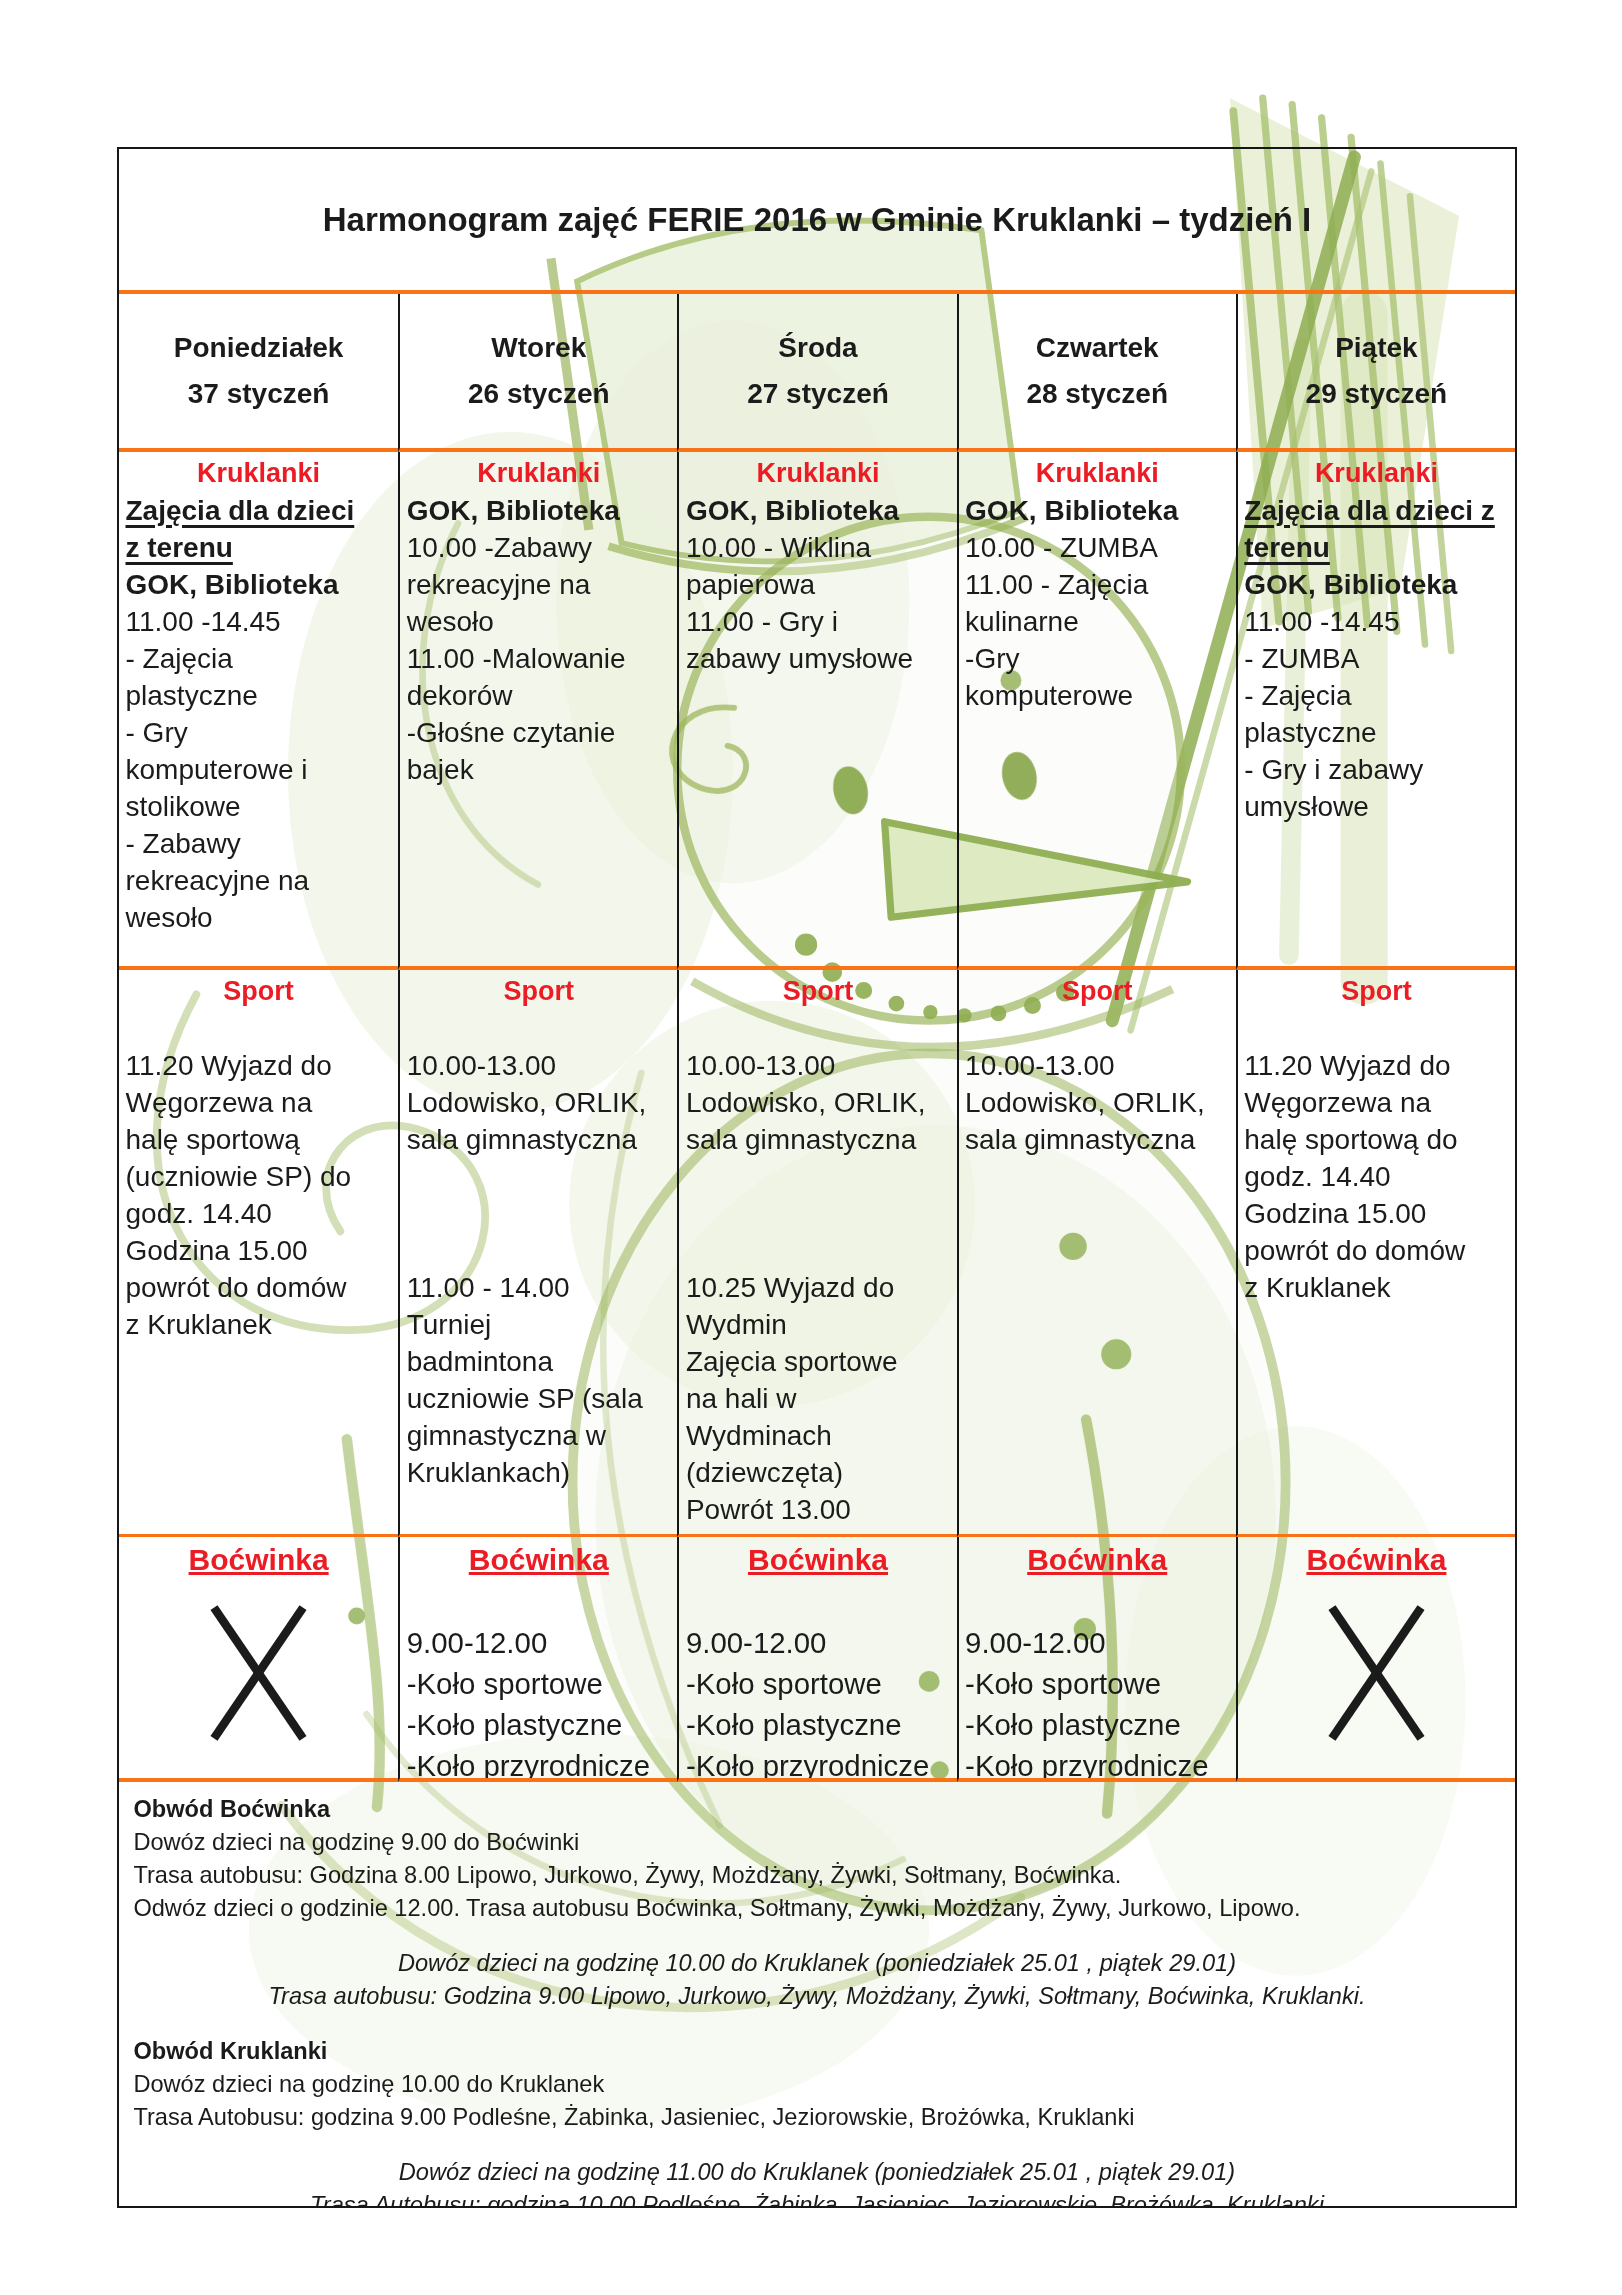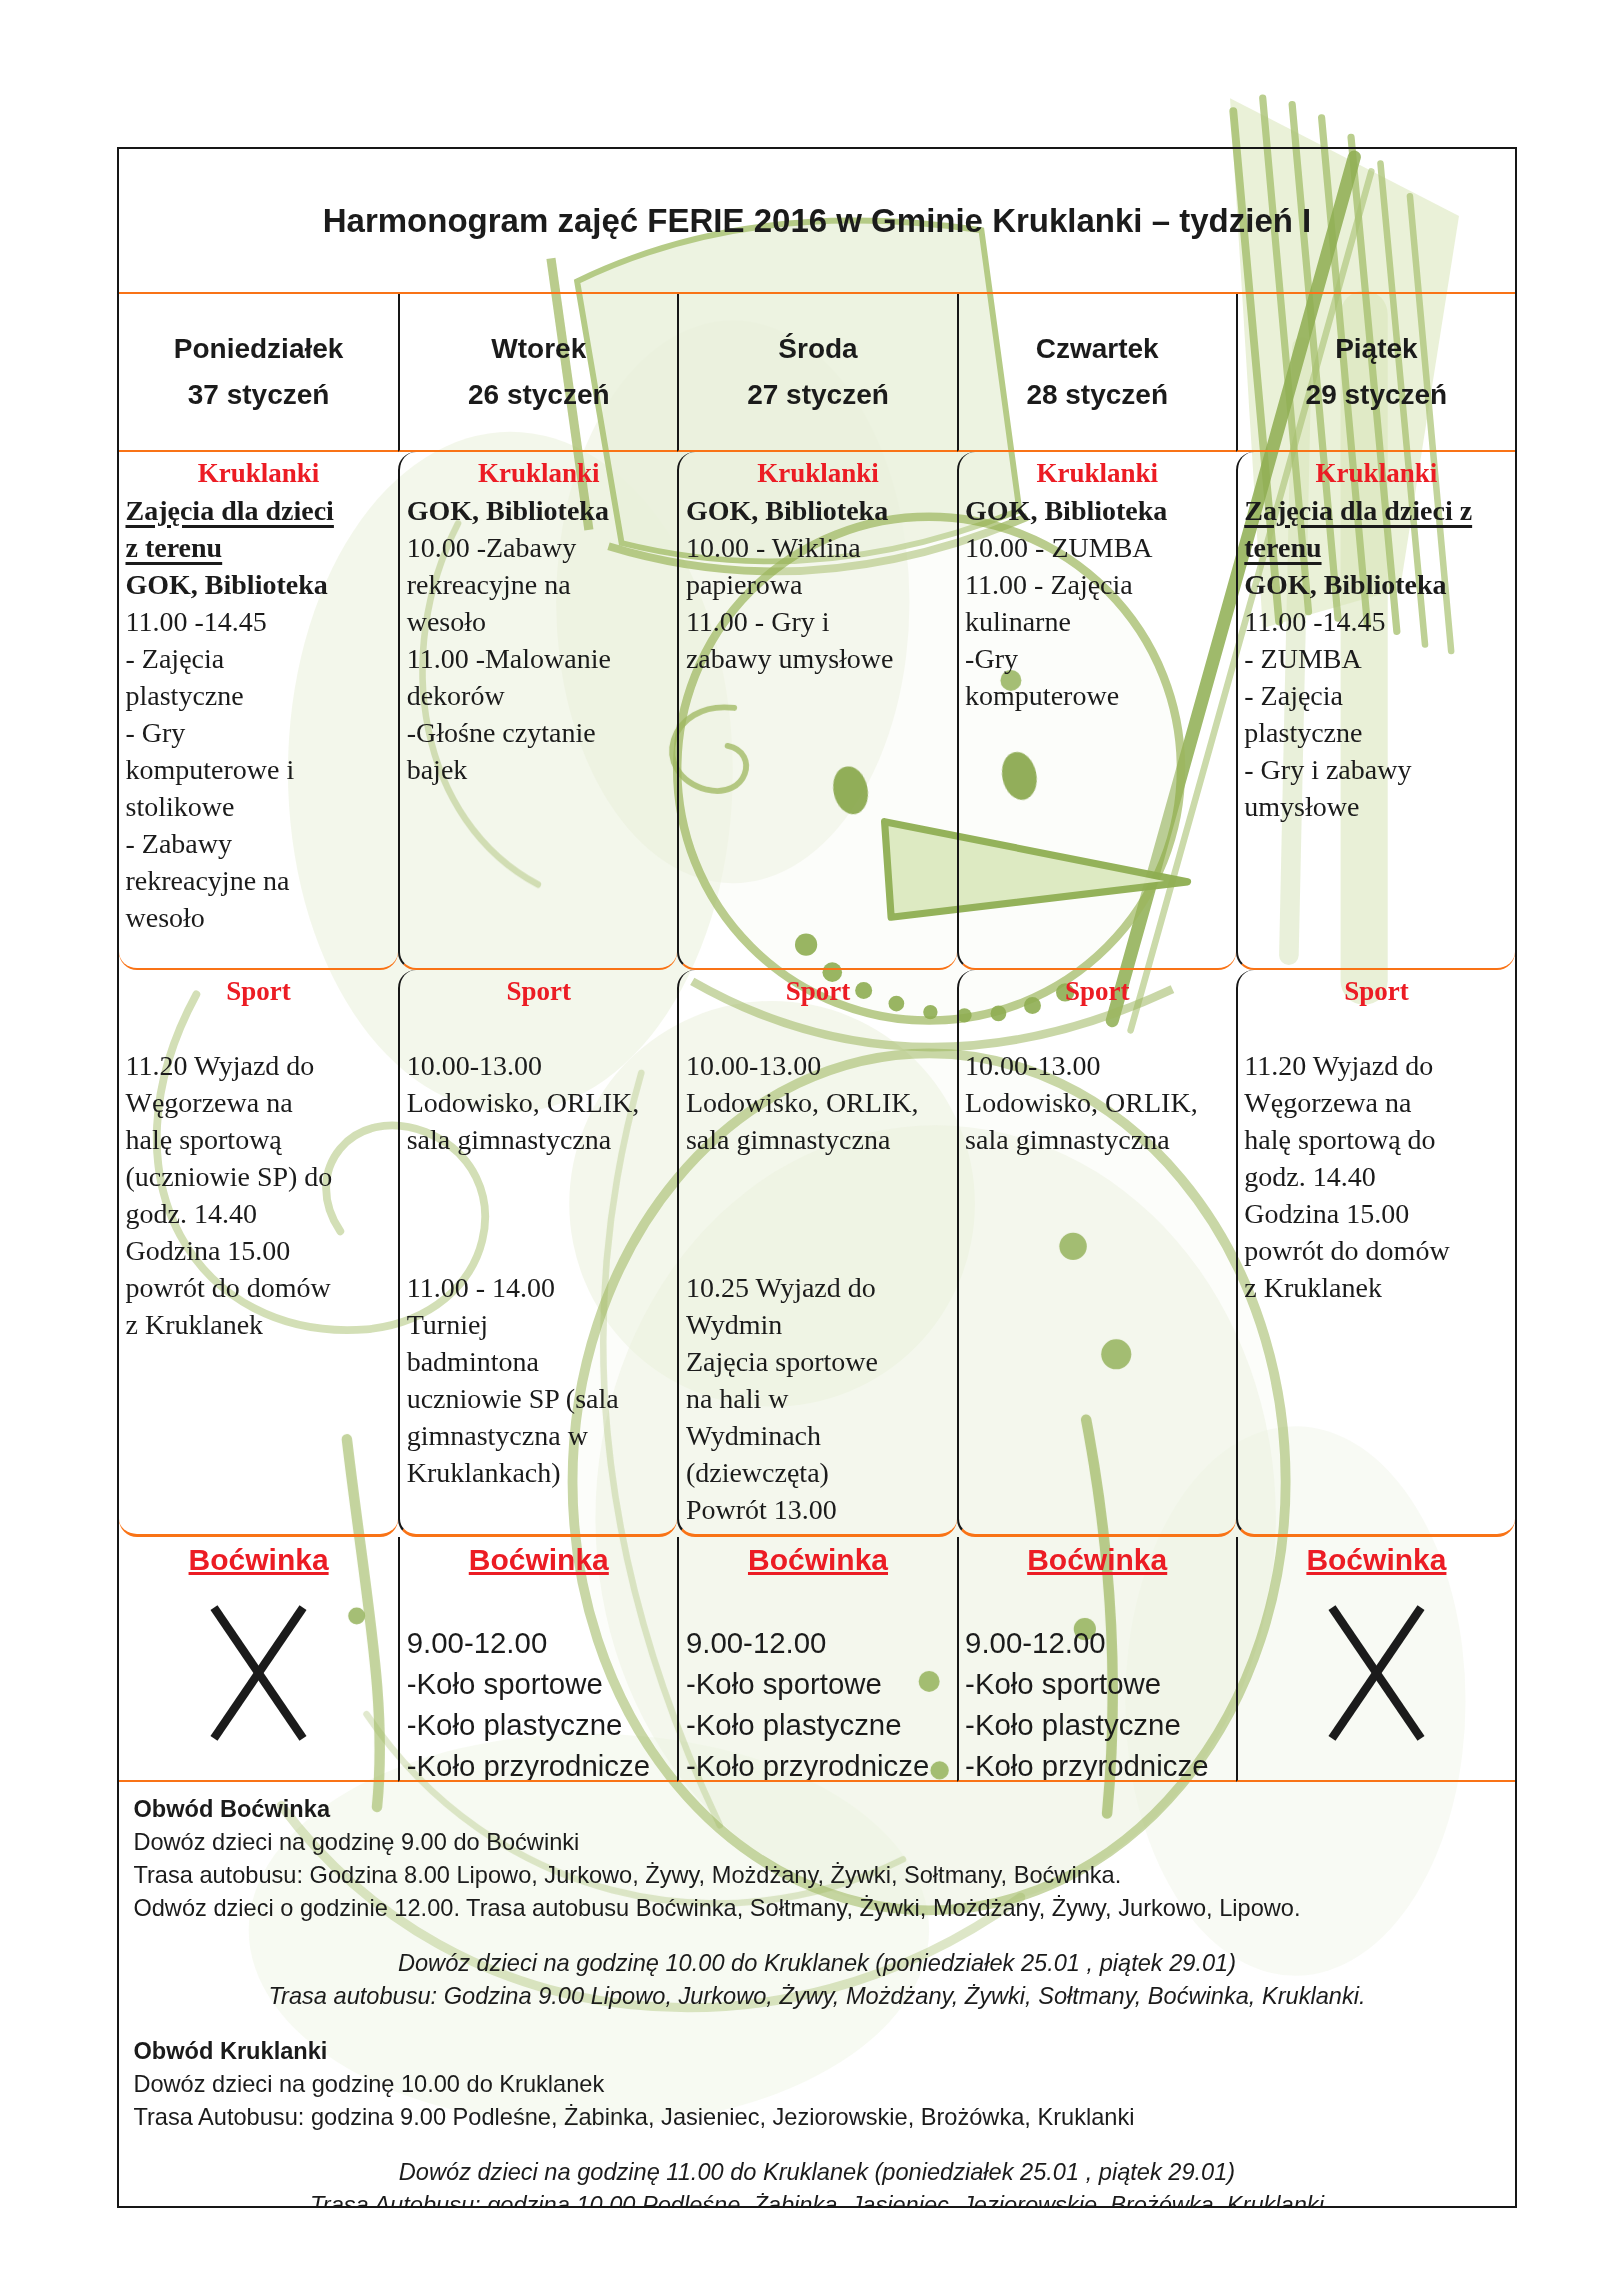--- a/index.html
+++ b/index.html
@@ -11,33 +11,33 @@
   
   #watermark{position:absolute;inset:0;z-index:0;pointer-events:none;}
   
   .tbl{
     position:absolute;left:117px;top:147px;width:1400px;height:2061px;
     border:2.6px solid #161616;box-sizing:border-box;z-index:1;
     display:grid;grid-template-columns:repeat(5,1fr);
     grid-template-rows:145px 158px 518px 567px 245px 1fr;
     background:transparent;
   }
-  .c{border-left:2px solid #161616;border-bottom:2px solid #f97316;
+  .c{border-left:2px solid #161616;border-bottom:4px solid #f97316;
      box-sizing:border-box;overflow:hidden;padding:2.6px 6.5px;background:transparent;}
   .c.first{border-left:none;}
   .span-all{grid-column:1/-1;border-left:none;}
   
   .title-cell{display:flex;align-items:center;justify-content:center;
     font-weight:700;font-size:33px;font-family:"Liberation Sans",sans-serif;}
   
   .day{display:flex;flex-direction:column;align-items:center;justify-content:center;
     font-weight:700;font-size:28px;line-height:46px;
     font-family:"Liberation Sans",sans-serif;text-align:center;}
   
-  .krfont{font-family:Liberation Serif, serif;font-size:28px;line-height:37px;border-radius:18px;}
+  .krfont{font-family:Liberation Sans, sans-serif;font-size:28px;line-height:37px;}
   .bocfont{font-family:"Liberation Sans",sans-serif;font-size:29.4px;line-height:41px;}
   .rh{color:var(--red,#ec1c24);font-weight:700;text-align:center;}
   .krfont .rh{font-size:27px;}
   .bocfont .rh{font-size:30px;line-height:39px;text-decoration:underline;}
   .ln{white-space:nowrap;}
   .ln.b{font-weight:700;}
   .ln.bu{font-weight:700;text-decoration:underline;text-decoration-thickness:2.6px;text-underline-offset:4.6px;}
   .ln.sp{min-height:37px;}
   .bocfont .gap{height:43px;}
   .sport-cell{border-bottom-width:3.9px;}

